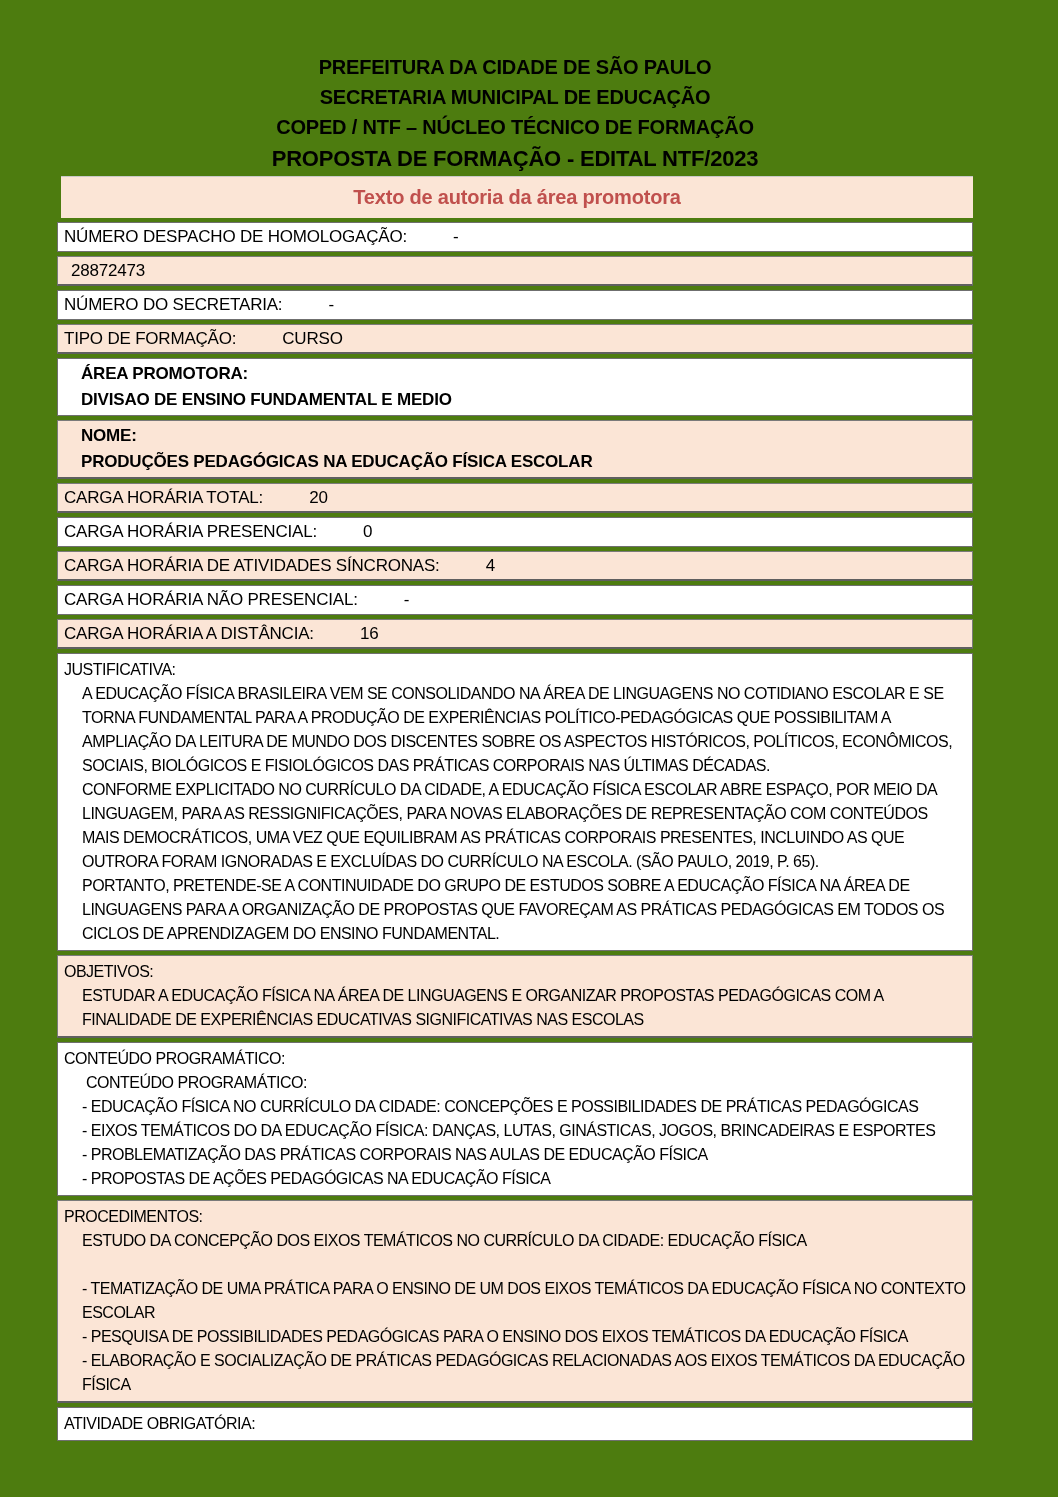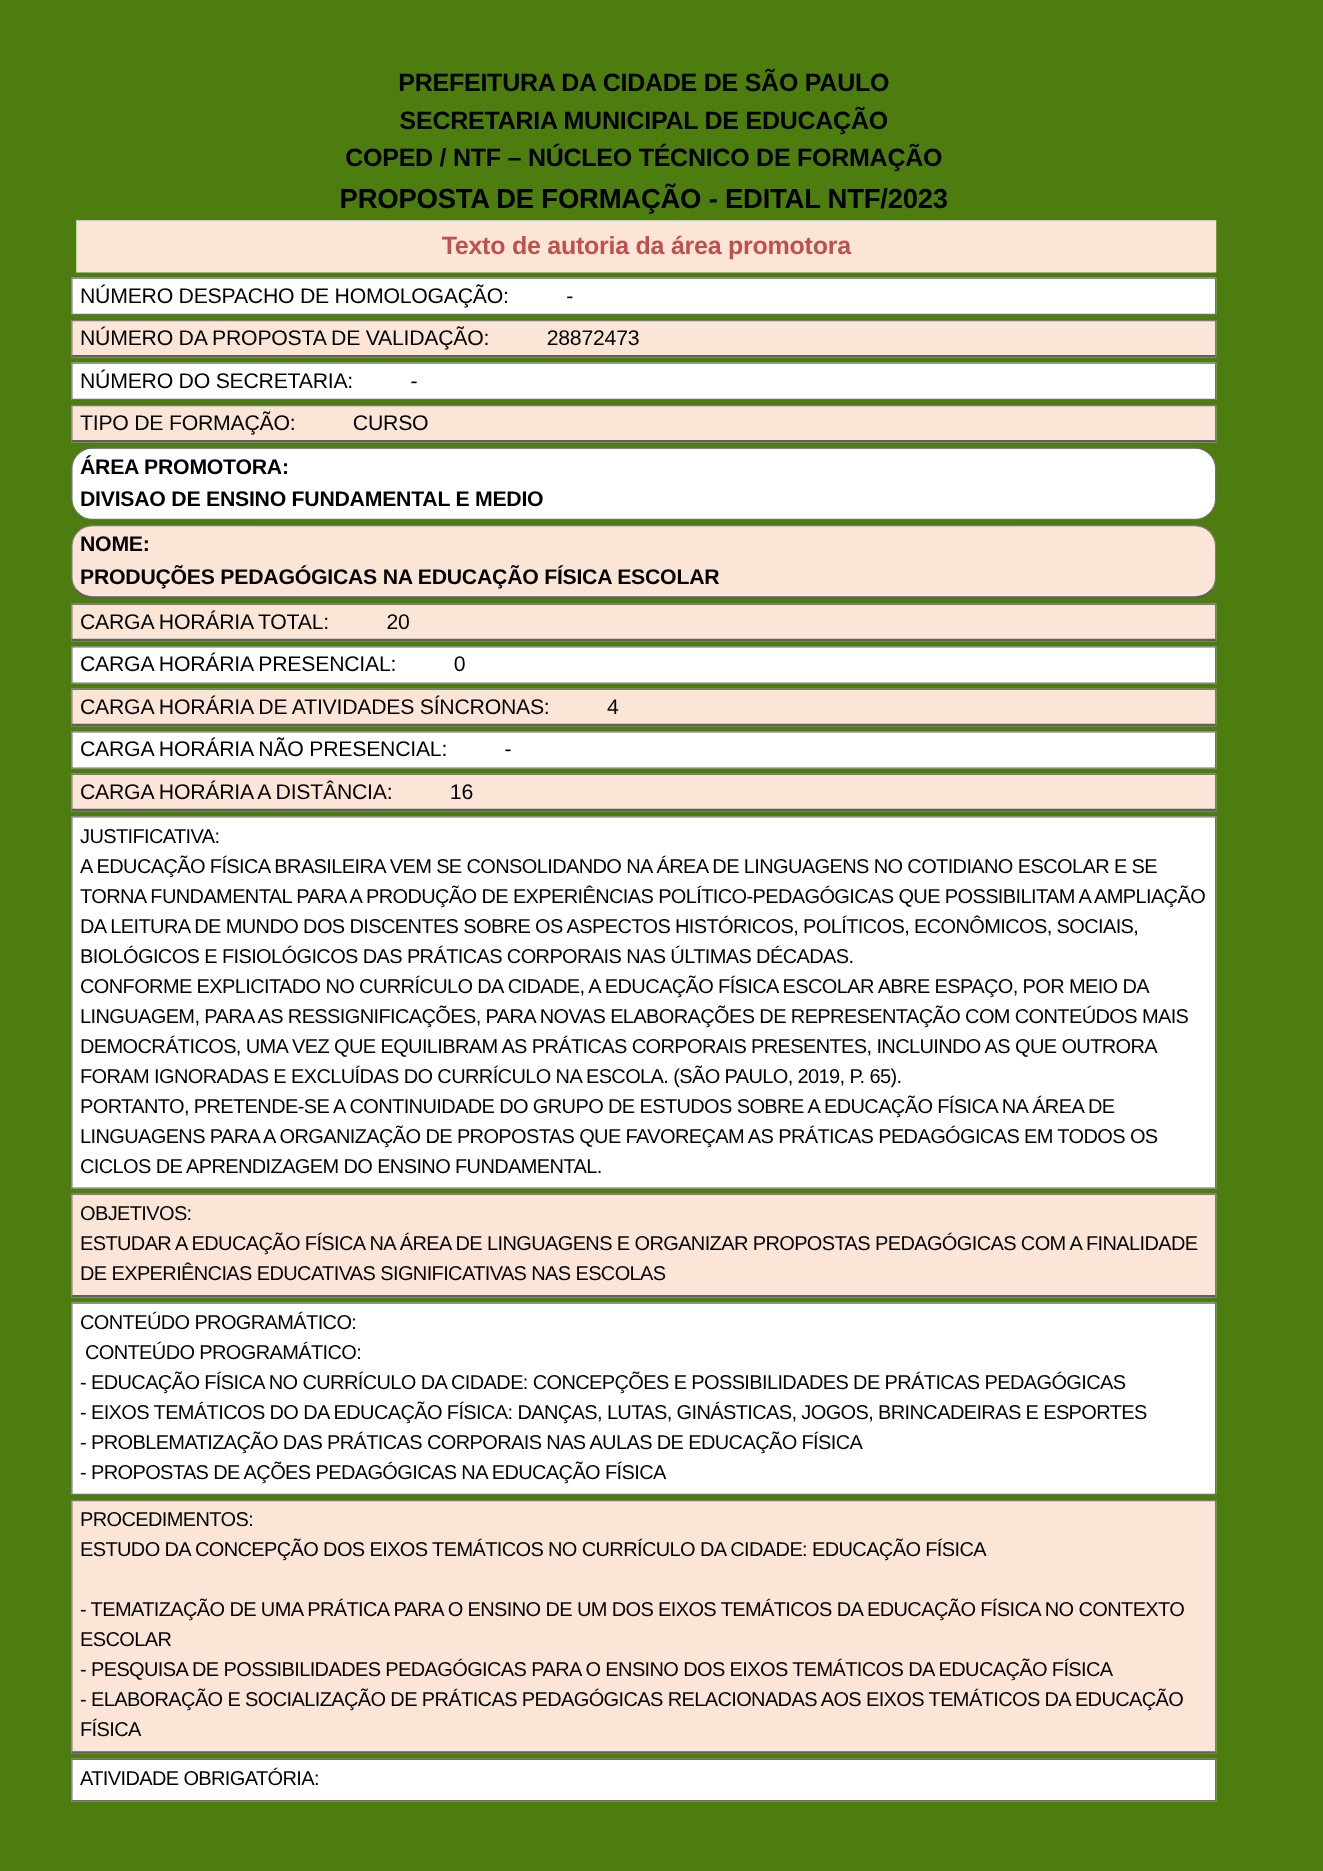--- a/index.html
+++ b/index.html
@@ -61,34 +61,33 @@
   }
   .row.single {
     height: 30px;
     display: flex;
     align-items: center;
     padding: 0 6px;
     gap: 39px;
   }
   .row.single .value { margin-left: 7px; }
   .row.stacked {
-    padding: 2px 6px;
+    padding: 2px 23px;
     font-weight: bold;
     line-height: 26px;
-    border-radius: 17px;
   }
   .row.stacked .stacked-label, .row.stacked .stacked-value { display: block; }
   .row.section {
     padding: 4px 6px;
     font-size: 16px;
     line-height: 24px;
     letter-spacing: -0.5px;
   }
   .section-title { white-space: pre-wrap; }
-  .section-body { white-space: pre-wrap; }
+  .section-body { white-space: pre-wrap; margin-left: 18px; }
 </style>
 </head>
 <body>
 
 <div class="page">
   <div class="content">
 
     <div class="doc-header">
       <div class="h-line">PREFEITURA DA CIDADE DE SÃO PAULO</div>
       <div class="h-line">SECRETARIA MUNICIPAL DE EDUCAÇÃO</div>
@@ -99,21 +98,20 @@
     <div class="banner">
       <span class="banner-text">Texto de autoria da área promotora</span>
     </div>
 
     <div class="row single white">
       <span class="label">NÚMERO DESPACHO DE HOMOLOGAÇÃO:</span>
       <span class="value">-</span>
     </div>
 
     <div class="row single peach">
-      <span class="label">NÚMERO DA PROPOSTA DE VALIDAÇÃO:</span>
       <span class="value">28872473</span>
     </div>
 
     <div class="row single white">
       <span class="label">NÚMERO DO SECRETARIA:</span>
       <span class="value">-</span>
     </div>
 
     <div class="row single peach">
       <span class="label">TIPO DE FORMAÇÃO:</span>

